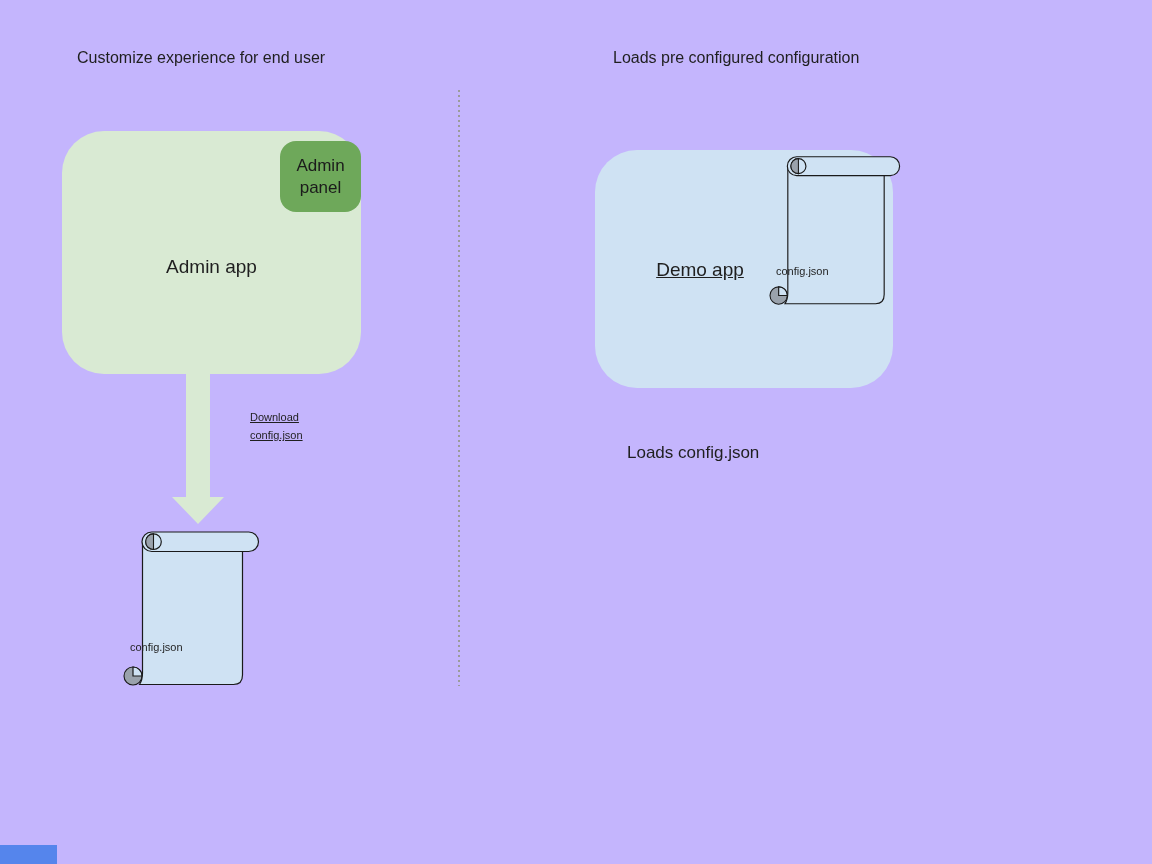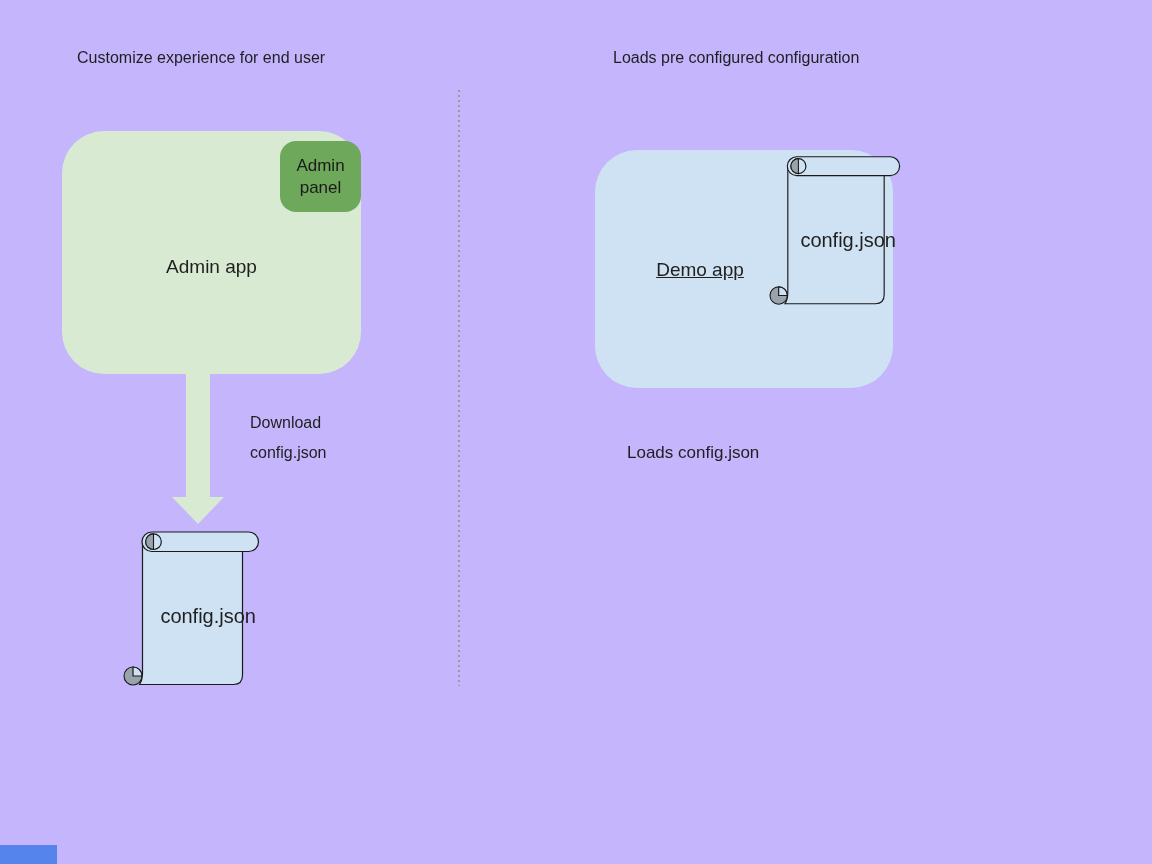--- a/index.html
+++ b/index.html
@@ -62,28 +62,30 @@
     line-height: 22px;
     color: #1b1b1b;
   }
 
   #download-arrow-svg {
     left: 165px; top: 374px;
   }
   #download-label {
     left: 250px; top: 408px;
     width: 98px;
-    font-size: 16px;
-    line-height: 30px;
+    font-size: 11px;
+    line-height: 18px;
+    text-decoration: underline;
   }
 
   .scroll-label {
-    font-size: 20px;
-    text-align: right;
+    font-size: 11px;
+    text-align: left;
     color: var(--text, #1f1f1f);
+    margin-top: 36px;
   }
   #left-scroll-svg  { left: 120px; top: 526px; }
   #left-scroll-label { left: 130px; top: 605px; width: 126px; }
   #right-scroll-svg { left: 766px; top: 151px; }
   #right-scroll-label { left: 776px; top: 229px; width: 120px; }
 
   #divider {
     left: 458px; top: 90px;
     width: 2px; height: 596px;
     background: repeating-linear-gradient(

